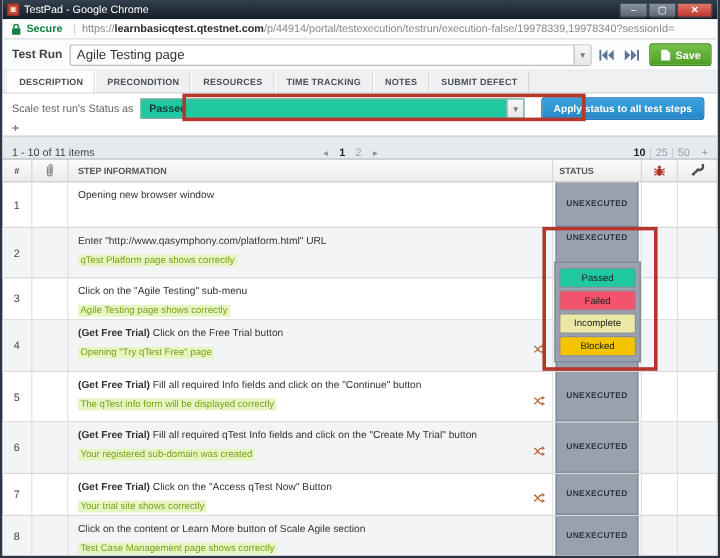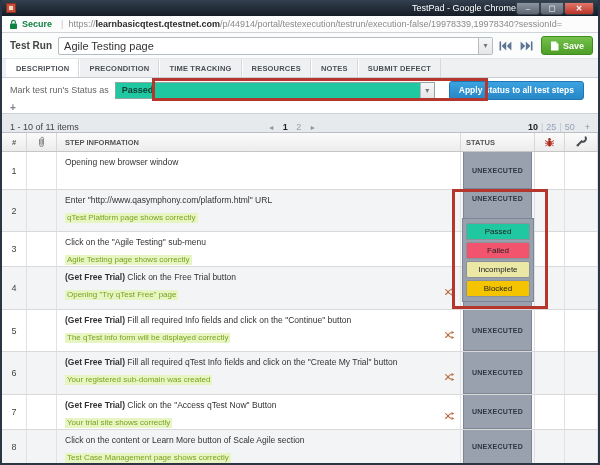--- a/index.html
+++ b/index.html
@@ -4,21 +4,21 @@
 <style>
   * { box-sizing: border-box; margin: 0; padding: 0; }
   body { font-family: "Liberation Sans", sans-serif; background: #888; }
   #win { width: 600px; height: 465px; background: #fff; position: relative; overflow: hidden;
          border-left: 2px solid #2b3543; border-right: 2px solid #2b3543; border-bottom: 2px solid #2b3543; }
 
   
   .titlebar { height: 16px; background: linear-gradient(#33404f, #151c26); display: flex; align-items: center; padding-left: 4px; }
   .app-icon { width: 10px; height: 10px; background: #c94f3d; border: 1px solid #8d2f22; margin-right: 4px; flex: none; }
   .app-icon i { display: block; width: 4px; height: 4px; background: #f3d9c8; margin: 2px; }
-  .title-text { color: #fff; font-size: 9px; flex: 1; white-space: nowrap; text-align: right; }
+  .title-text { color: #fff; font-size: 9px; flex: 1; white-space: nowrap; }
   .win-controls { display: flex; margin-right: 4px; }
   .win-btn { width: 24px; height: 13px; font-size: 8px; line-height: 12px; text-align: center; color: #fff;
              background: linear-gradient(#8a93a0, #5d6773); border: 1px solid #39414c; border-radius: 0 0 3px 3px; cursor: default; }
   .win-btn.close { background: linear-gradient(#e2776b, #b93528); width: 30px; font-weight: bold; }
 
   
   .urlbar { height: 17px; background: #fcfcfc; border-bottom: 1px solid #cfd4d9; display: flex; align-items: center; padding: 0 7px; font-size: 9px; }
   .secure { color: #0f8243; font-weight: bold; margin: 0 4px; }
   .url-sep { color: #c6c6c6; margin: 0 5px; }
   .url { color: #8a8a8a; white-space: nowrap; overflow: hidden; }
@@ -160,28 +160,28 @@
         <polygon points="1,0.5 6,0.5 8.5,3 8.5,9.5 1,9.5" fill="#ffffff"></polygon>
         <polygon points="6,0.5 6,3 8.5,3" fill="#cde9be"></polygon>
       </svg>
       <span>Save</span>
     </div>
   </div>
 
   <div class="tabs">
     <div class="tab active">DESCRIPTION</div>
     <div class="tab">PRECONDITION</div>
+    <div class="tab">RESOURCES</div>
     <div class="tab">TIME TRACKING</div>
-    <div class="tab">RESOURCES</div>
     <div class="tab">NOTES</div>
     <div class="tab">SUBMIT DEFECT</div>
   </div>
 
   <div class="statusrow">
-    <span class="status-label">Mark test run's Status as</span>
+    <span class="status-label">Scale test run's Status as</span>
     <div class="status-select" style="background: rgb(31, 200, 160);">
       <span class="sel-text">Passed</span>
       <span class="sel-arrow">▾</span>
     </div>
     <div class="apply-btn">Apply status to all test steps</div>
     <div class="anno" id="anno-select"></div>
   </div>
 
   <div class="plusrow">
     <span class="plus">+</span>

